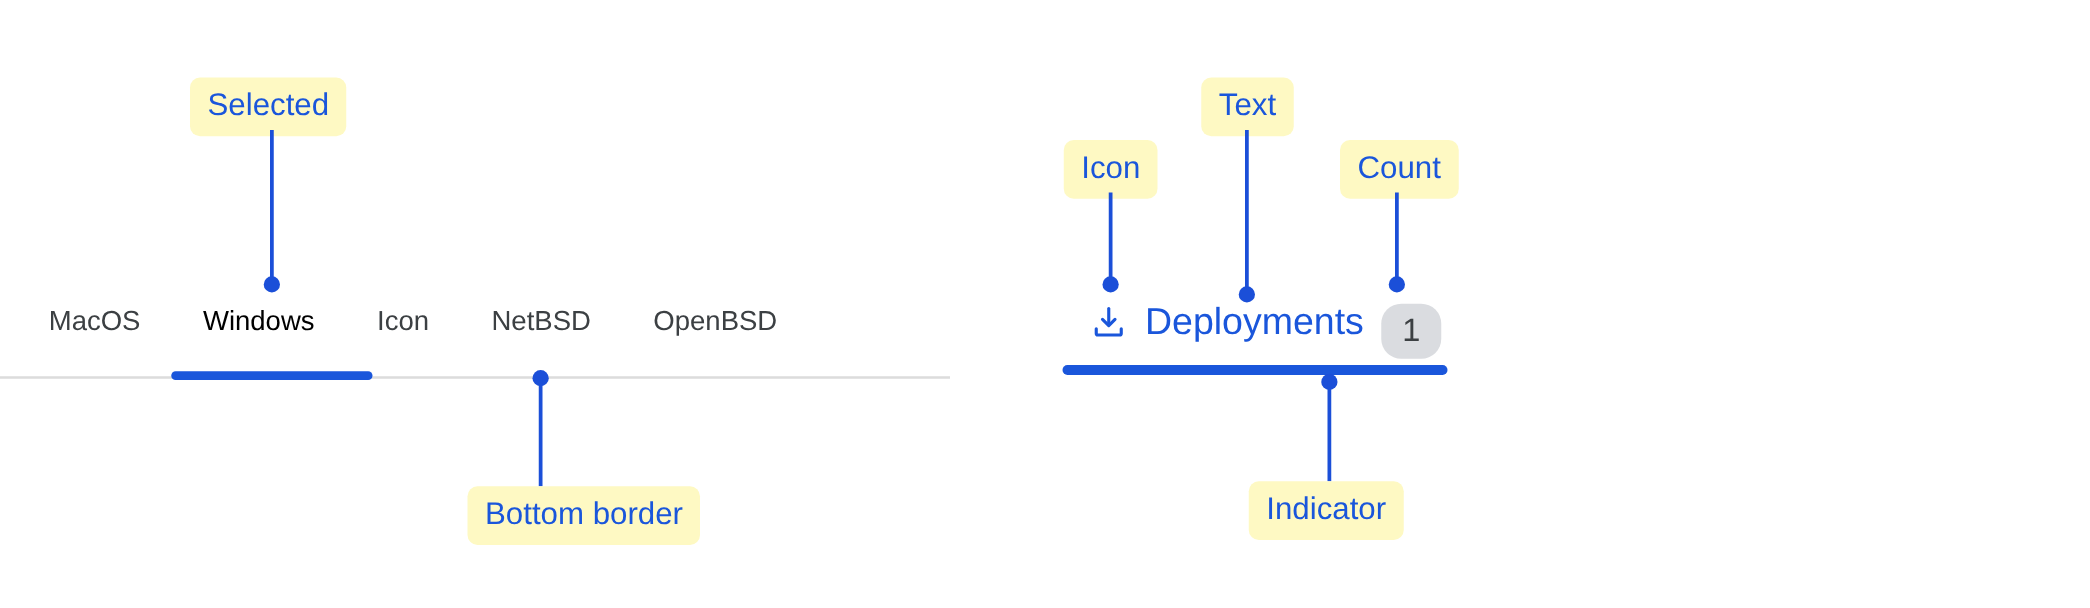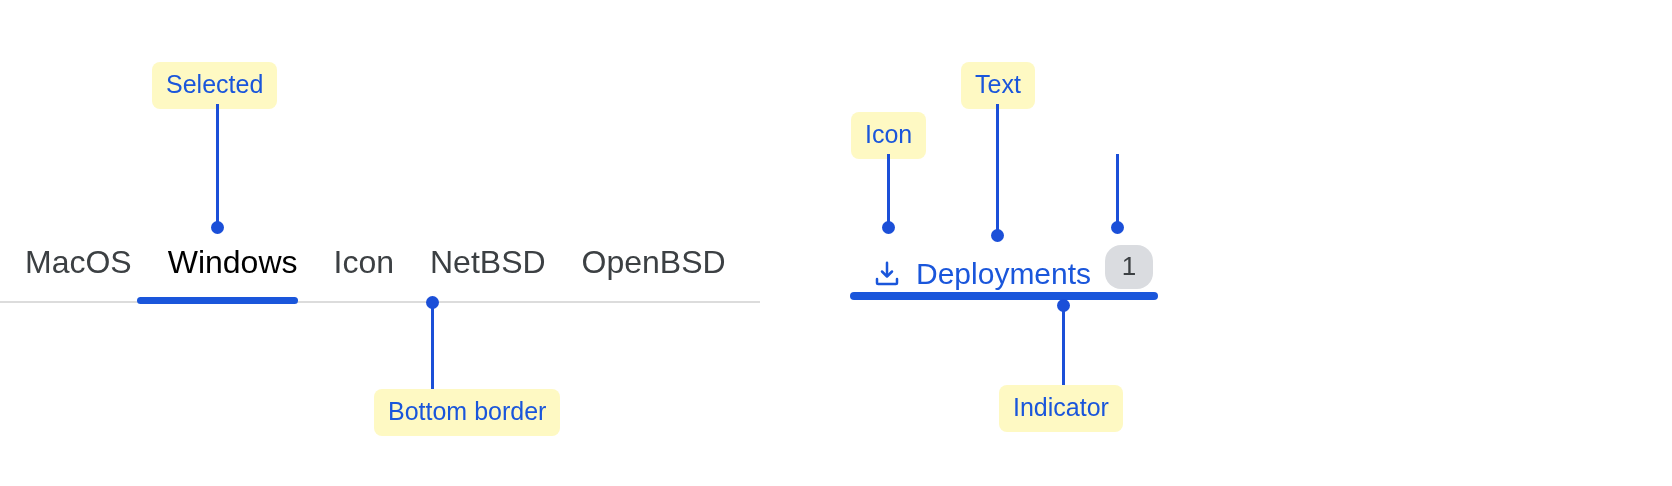--- a/index.html
+++ b/index.html
@@ -57,25 +57,26 @@
     height: 56px;
   }
   .tabs-left-row {
     position: absolute;
     left: 0;
     top: 0;
     display: flex;
     align-items: center;
   }
   .tab {
-    font-size: 32px;
+    font-size: 22px;
     color: #3c4043;
     line-height: 1;
     white-space: nowrap;
     padding: 0 18px;
+    margin-left: 14px;
   }
   .tab.first { padding-left: 25px; }
   .tab.active { color: #000000; }
 
   .rule {
     position: absolute;
     left: 0;
     top: 55px;
     width: 760px;
     height: 2px;
@@ -97,21 +98,21 @@
     left: 850px;
     top: 243px;
     width: 320px;
     height: 62px;
   }
   .tab-deploy {
     position: absolute;
     left: 22px;
     top: 0;
     display: flex;
-    align-items: flex-end;
+    align-items: flex-start;
     gap: 14px;
     height: 46px;
   }
   .deploy-icon {
     width: 30px;
     height: 30px;
     display: block;
     flex: none;
   }
   .deploy-text {
@@ -176,20 +177,21 @@
   <div class="chip" style="left:336px; top:389px;margin-left:38px;">Bottom border</div>
 
   <div class="chip" style="left:851px; top:112px;">Icon</div>
   <div class="leader" style="left:887px; top:154px; height:72px;"></div>
   <div class="dot" style="left:882px; top:221px;"></div>
 
   <div class="chip" style="left:961px; top:62px;">Text</div>
   <div class="leader" style="left:996px; top:104px; height:130px;"></div>
   <div class="dot" style="left:991px; top:229px;"></div>
 
+  <div class="chip" style="left:1072px; top:112px;">Count</div>
   <div class="leader" style="left:1116px; top:154px; height:72px;"></div>
   <div class="dot" style="left:1111px; top:221px;"></div>
 
   <div class="tabs-right">
     <div class="tab-deploy">
       <span class="deploy-icon">
         <svg viewBox="0 0 24 24" width="30" height="30" fill="none" stroke="#1a56db" stroke-width="2" stroke-linecap="round" stroke-linejoin="round">
           <path d="M12 3v10"></path>
           <path d="M8 10l4 4 4-4"></path>
           <path d="M4 16v3a1 1 0 0 0 1 1h14a1 1 0 0 0 1-1v-3"></path>

